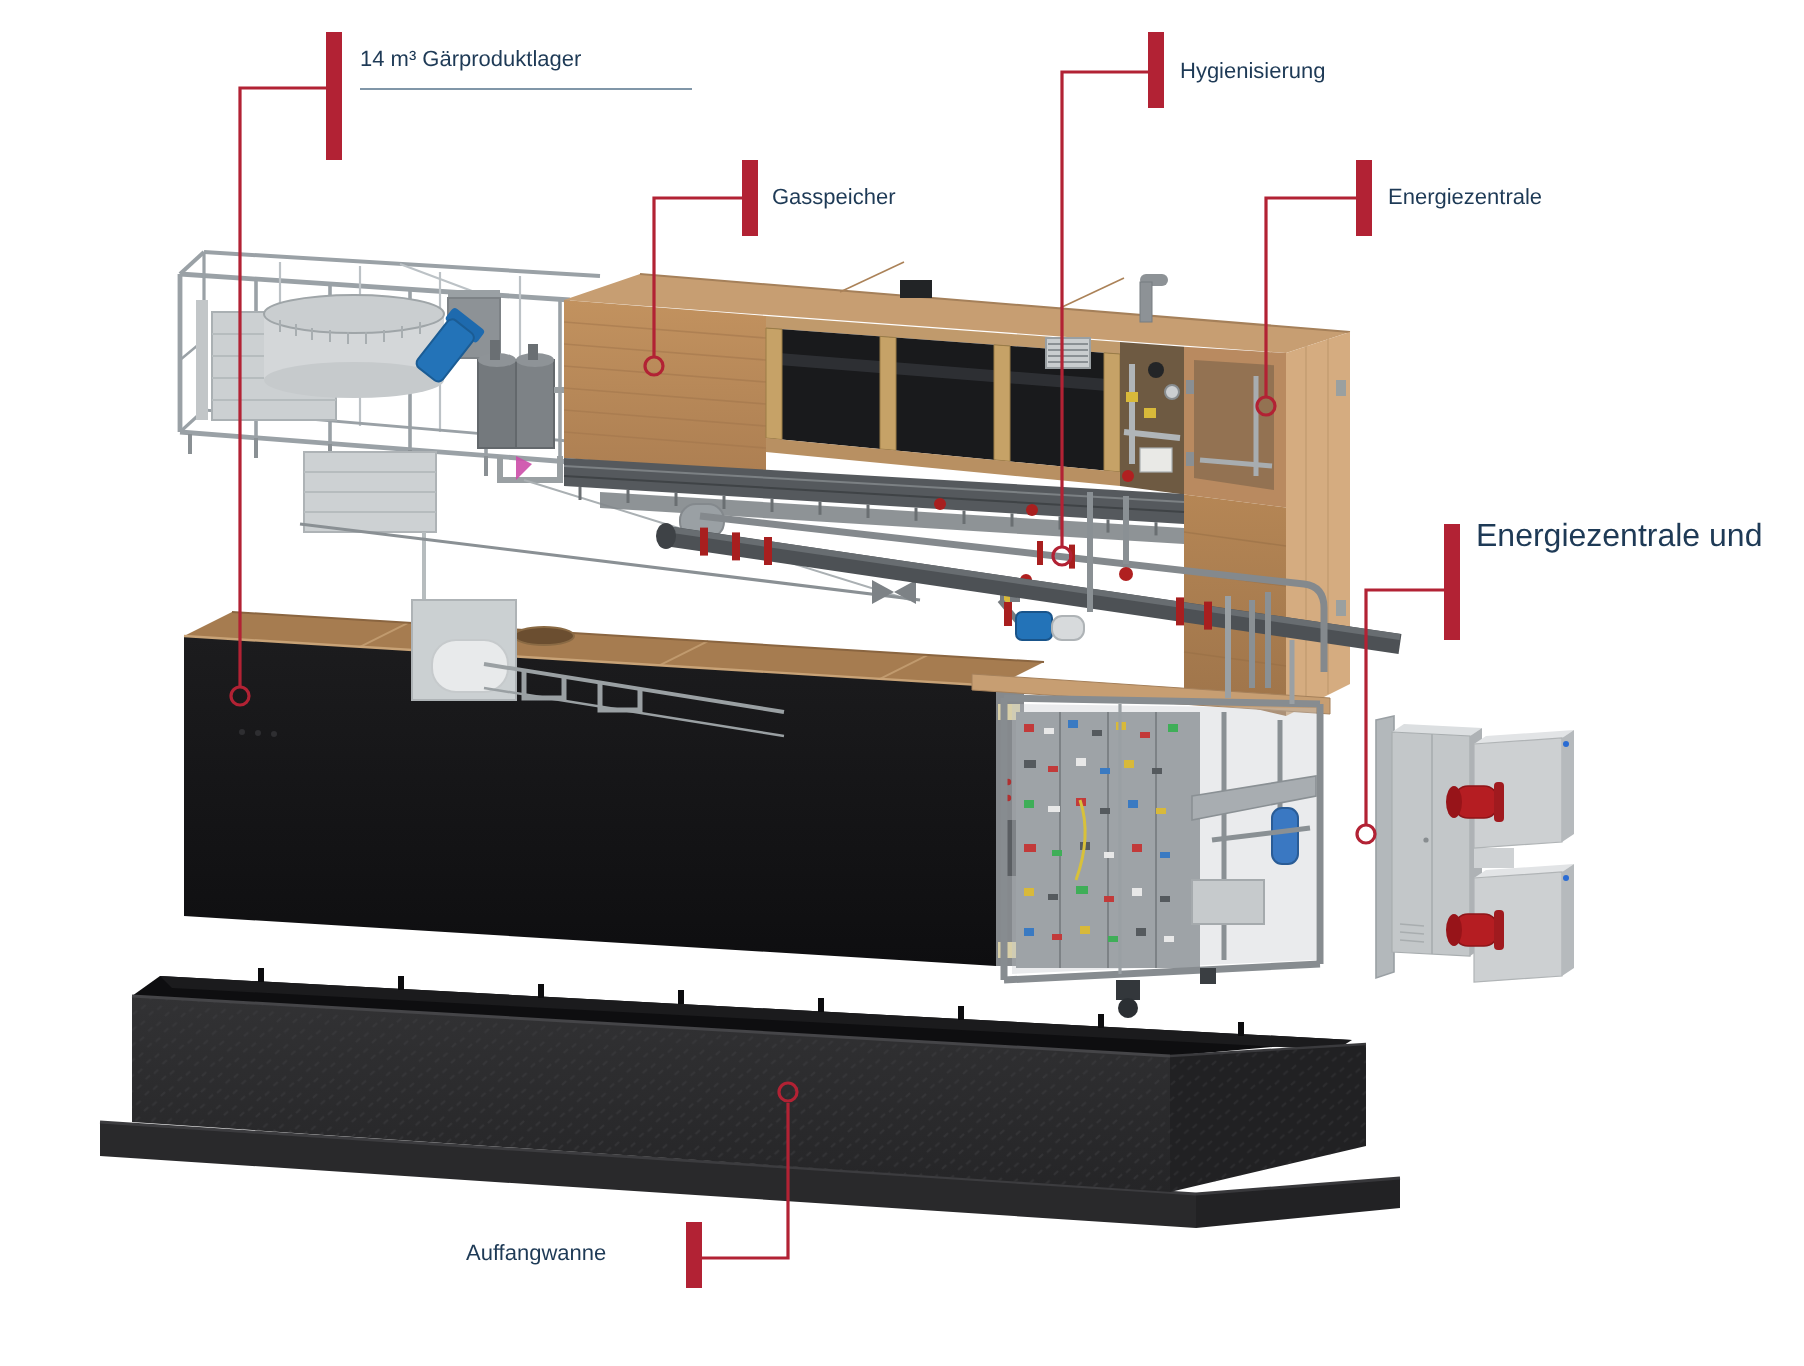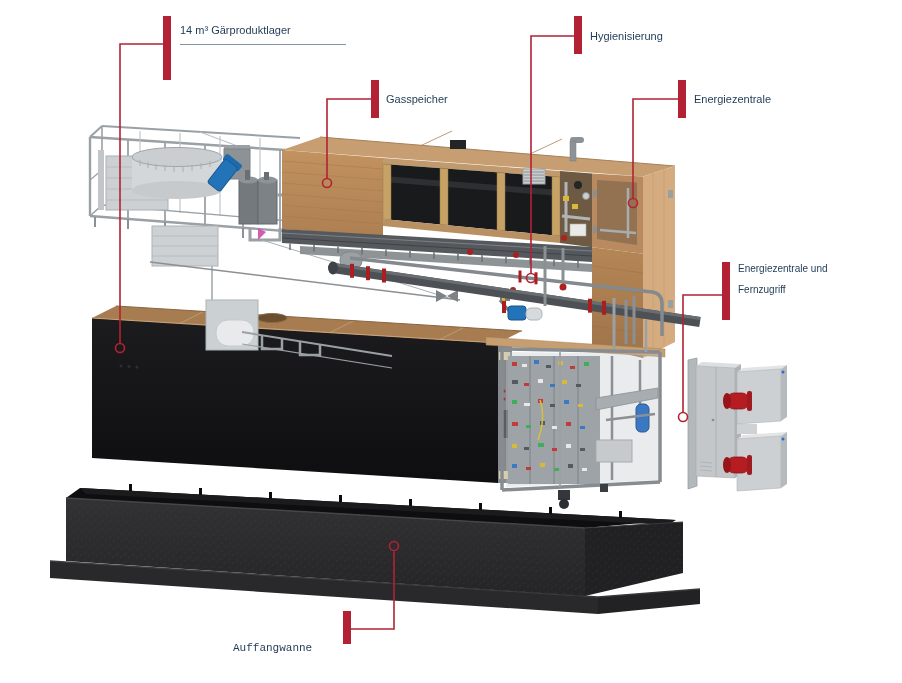--- a/index.html
+++ b/index.html
@@ -19,23 +19,23 @@
   .marker{position:absolute;width:8px;background:var(--accent);}
   .lbl-fermenter{left:180px;top:20px;}
   .lbl-fermenter .divider{border:none;border-top:1px solid var(--divider);margin:4px 0 4px 0;width:166px;}
   .mk-fermenter{left:163px;top:16px;height:64px;}
   .lbl-gas{left:386px;top:89px;}
   .mk-gas{left:371px;top:80px;height:38px;}
   .lbl-hyg{left:590px;top:26px;}
   .mk-hyg{left:574px;top:16px;height:38px;}
   .lbl-komp{left:694px;top:89px;}
   .mk-komp{left:678px;top:80px;height:38px;}
-  .lbl-energie{left:738px;top:258px;font-size:10px;line-height:21px;}
+  .lbl-energie{left:738px;top:258px;font-size:16px;line-height:21px;text-align:right;}
   .mk-energie{left:722px;top:262px;height:58px;}
-  .lbl-wanne{left:233px;top:638px;font-family:Liberation Mono, monospace;}
+  .lbl-wanne{left:233px;top:617px;}
   .mk-wanne{left:343px;top:611px;height:33px;}
 </style>
 </head>
 <body>
 
 <div class="stage">
 
   <svg class="illu" width="902" height="683" viewBox="0 0 902 683">
     <defs>
       <linearGradient id="woodGrad" x1="0" y1="0" x2="0" y2="1">
@@ -499,21 +499,20 @@
   </div>
 
   <span class="marker mk-komp"></span>
   <div class="label lbl-komp">
     <span class="t">Energiezentrale</span>
   </div>
 
   <span class="marker mk-energie"></span>
   <div class="label lbl-energie">
     <span class="t">Energiezentrale und</span>
-    <span class="t">Fernzugriff</span>
   </div>
 
   <span class="marker mk-wanne"></span>
   <div class="label lbl-wanne">
     <span class="t">Auffangwanne</span>
   </div>
 
 </div>
 
 </body></html>

